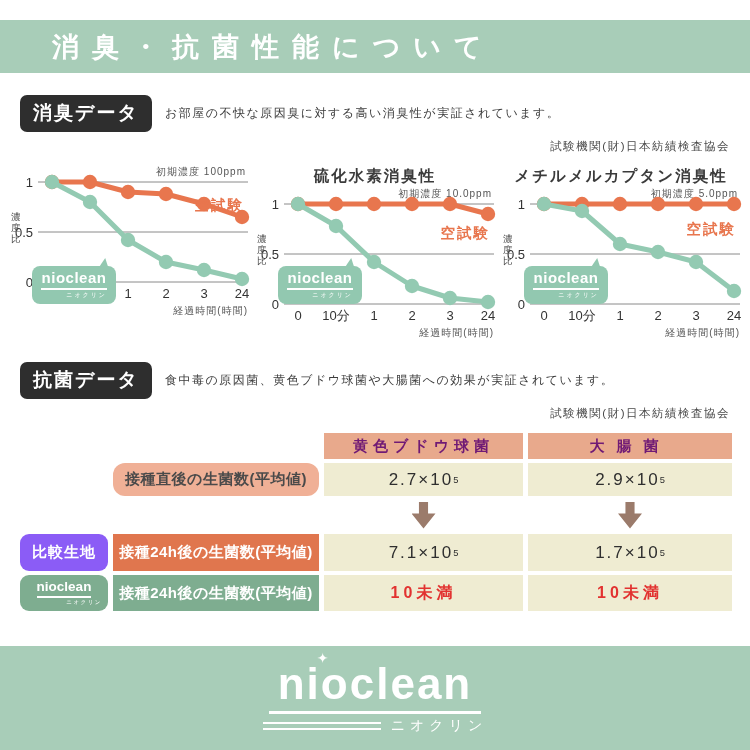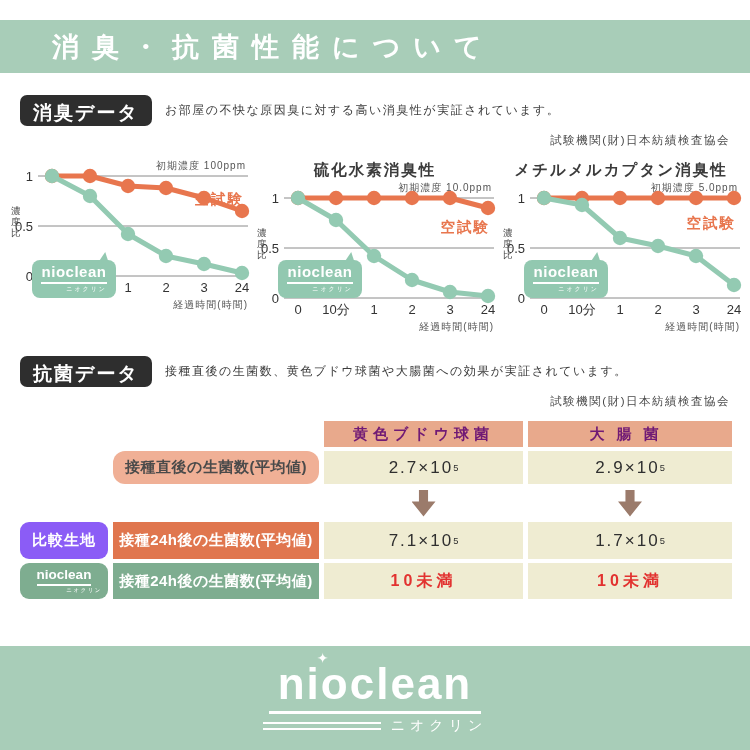--- a/index.html
+++ b/index.html
@@ -6,21 +6,21 @@
   html,body { background:#fff; }
   body { font-family:"Liberation Sans","DejaVu Sans",sans-serif; color:#3b3b3b; }
   .page { position:relative; width:750px; height:750px; background:#fff; overflow:hidden; }
 
   
   .title-bar { margin-top:20px; height:53px; background:#a8cdb8; display:flex; align-items:center; padding-left:52px; }
   .title-bar h1 { color:#fff; font-size:27px; font-weight:bold; letter-spacing:13px; white-space:nowrap; }
 
   
   .section-head { display:flex; align-items:center; gap:13px; margin:22px 18px 0 20px; }
-  .black-badge { background:#2e2e2e; color:#fff; font-size:19px; font-weight:bold; letter-spacing:2px; padding:5px 13px 0; border-radius:7px; white-space:nowrap; }
+  .black-badge { background:#2e2e2e; color:#fff; font-size:19px; font-weight:bold; letter-spacing:2px; padding:5px 13px 6px; border-radius:7px; white-space:nowrap; }
   .section-desc { font-size:12px; color:#3c3c3c; letter-spacing:1.5px; }
   .agency { text-align:right; font-size:11.5px; color:#4a4a4a; letter-spacing:1.5px; margin:7px 20px 0 0; }
 
   
   .charts { display:flex; justify-content:space-between; padding:0 8px; margin-top:12px; }
   .chart { position:relative; width:242px; }
   .chart-title { text-align:center; font-size:15.5px; font-weight:bold; letter-spacing:2px; color:#3b3b3b; margin-bottom:1px; white-space:nowrap; }
   .chart svg { display:block; }
   .chart svg text { font-family:"Liberation Sans","DejaVu Sans",sans-serif; }
 
@@ -198,21 +198,21 @@
         </svg>
       <div class="nio-badge">
         <span class="nb-text">nioclean</span>
         <span class="nb-sub">ニオクリン</span>
       </div>
     </div>
   </div>
 
   <div class="section-head">
     <span class="black-badge">抗菌データ</span>
-    <span class="section-desc">接種直後の生菌数、黄色ブドウ球菌や大腸菌への効果が実証されています。</span>
+    <span class="section-desc">食中毒の原因菌、黄色ブドウ球菌や大腸菌への効果が実証されています。</span>
   </div>
   <div class="agency">試験機関(財)日本紡績検査協会</div>
 
   <div class="bact-table" id="bact-table">
       <div class="cell"></div>
       <div class="cell"></div>
       <div class="cell cell-col-header">黄色ブドウ球菌</div>
       <div class="cell cell-col-header wide">大腸菌</div>
       <div class="cell"></div>
       <div class="cell cell-label-salmon">接種直後の生菌数(平均値)</div>

